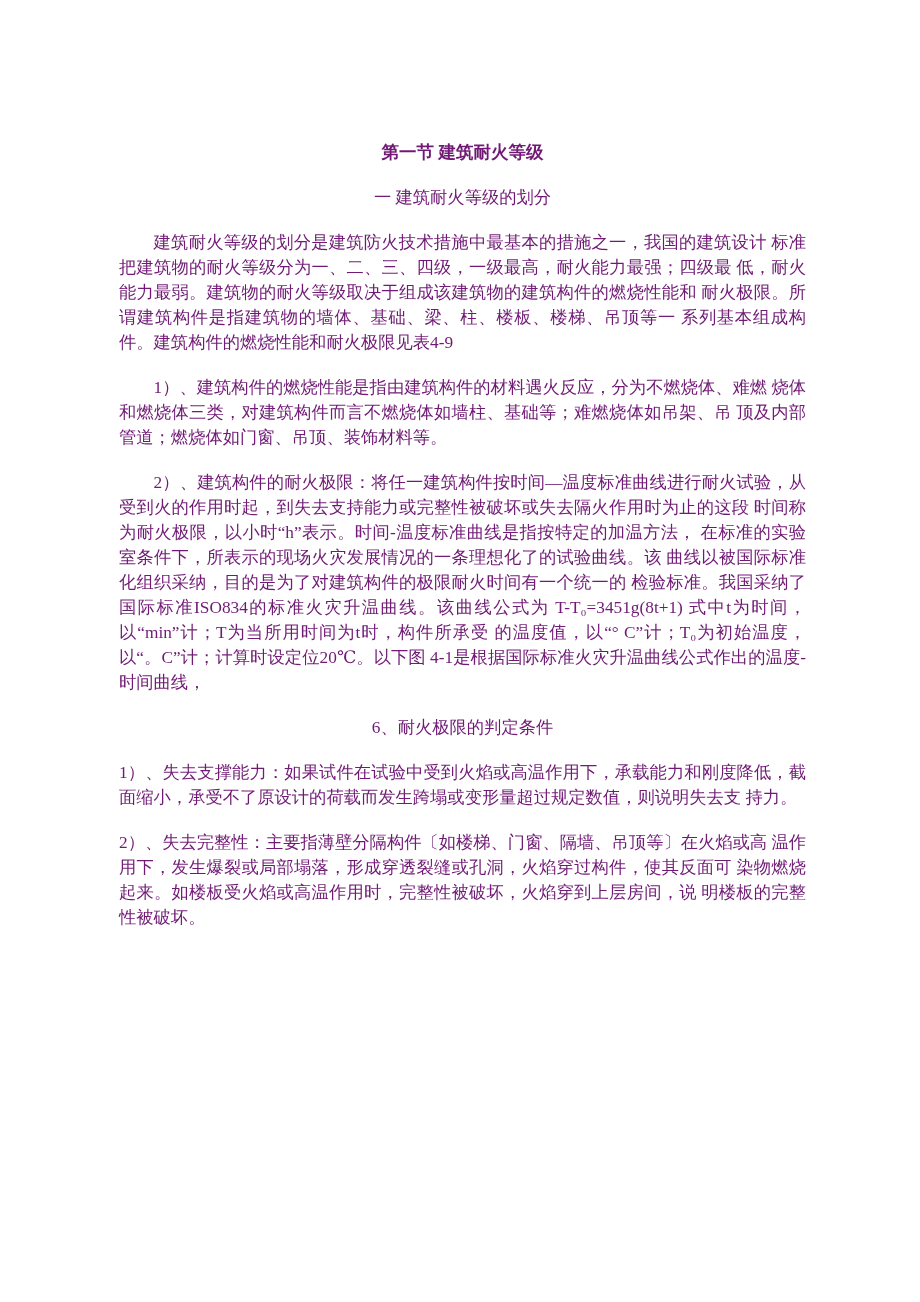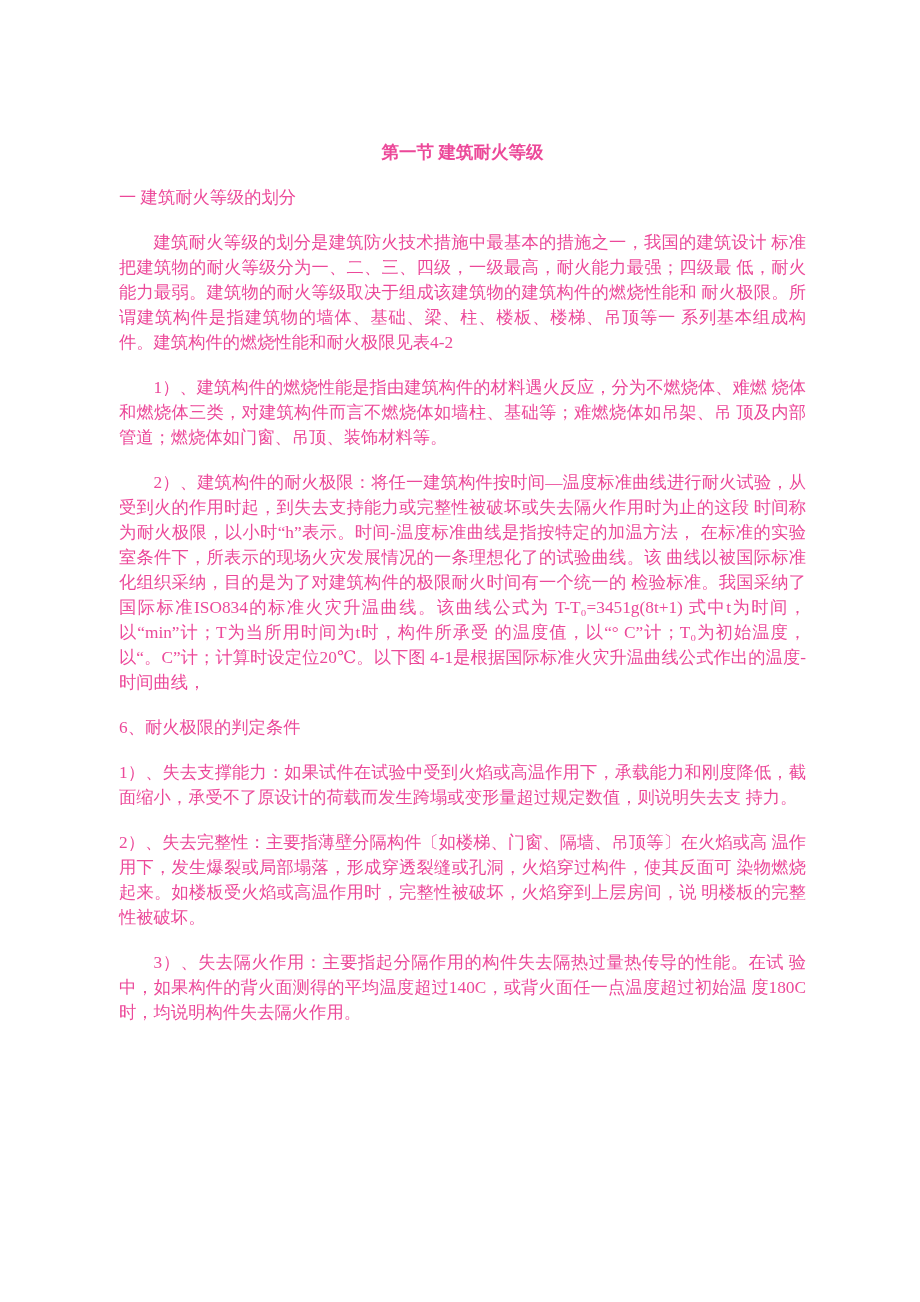--- a/index.html
+++ b/index.html
@@ -14,61 +14,60 @@
     width: 920px;
     height: 1302px;
     background: #ffffff;
     overflow: hidden;
   }
   .content {
     position: absolute;
     left: 119px;
     top: 140px;
     width: 687px;
-    color: #ec4899;
+    color: #701a75;
   }
   .doc-title {
     font-size: 17.5px;
     line-height: 25px;
     font-weight: bold;
     text-align: center;
     margin: 0 0 20px 0;
     white-space: pre-wrap;
   }
   .block {
     font-size: 17.3px;
     line-height: 25px;
     text-align: justify;
     margin: 0 0 20px 0;
     white-space: pre-wrap;
     letter-spacing: 0;
   }
-  .heading { text-align: left; }
+  .heading { text-align: center; }
   .indent { text-indent: 2em; }
 </style>
 </head>
 <body>
 
 <div class="page">
   <div class="content">
 
     <div class="doc-title">第一节 建筑耐火等级</div>
 
     <div class="block heading">一 建筑耐火等级的划分</div>
 
 
-    <div class="block indent">建筑耐火等级的划分是建筑防火技术措施中最基本的措施之一，我国的建筑设计 标准把建筑物的耐火等级分为一、二、三、四级，一级最高，耐火能力最强；四级最 低，耐火能力最弱。建筑物的耐火等级取决于组成该建筑物的建筑构件的燃烧性能和 耐火极限。所谓建筑构件是指建筑物的墙体、基础、梁、柱、楼板、楼梯、吊顶等一 系列基本组成构件。建筑构件的燃烧性能和耐火极限见表4-2</div>
+    <div class="block indent">建筑耐火等级的划分是建筑防火技术措施中最基本的措施之一，我国的建筑设计 标准把建筑物的耐火等级分为一、二、三、四级，一级最高，耐火能力最强；四级最 低，耐火能力最弱。建筑物的耐火等级取决于组成该建筑物的建筑构件的燃烧性能和 耐火极限。所谓建筑构件是指建筑物的墙体、基础、梁、柱、楼板、楼梯、吊顶等一 系列基本组成构件。建筑构件的燃烧性能和耐火极限见表4-9</div>
 
     <div class="block indent">1）、建筑构件的燃烧性能是指由建筑构件的材料遇火反应，分为不燃烧体、难燃 烧体和燃烧体三类，对建筑构件而言不燃烧体如墙柱、基础等；难燃烧体如吊架、吊 顶及内部管道；燃烧体如门窗、吊顶、装饰材料等。</div>
 
     <div class="block indent">2）、建筑构件的耐火极限：将任一建筑构件按时间—温度标准曲线进行耐火试验，从受到火的作用时起，到失去支持能力或完整性被破坏或失去隔火作用时为止的这段 时间称为耐火极限，以小时“h”表示。时间-温度标准曲线是指按特定的加温方法， 在标准的实验室条件下，所表示的现场火灾发展情况的一条理想化了的试验曲线。该 曲线以被国际标准化组织采纳，目的是为了对建筑构件的极限耐火时间有一个统一的 检验标准。我国采纳了国际标准ISO834的标准火灾升温曲线。该曲线公式为 T-T₀=3451g(8t+1) 式中t为时间，以“min”计；T为当所用时间为t时，构件所承受 的温度值，以“° C”计；T₀为初始温度，以“。C”计；计算时设定位20℃。以下图 4-1是根据国际标准火灾升温曲线公式作出的温度-时间曲线，</div>
 
     <div class="block heading">6、耐火极限的判定条件</div>
 
 
     <div class="block">1）、失去支撑能力：如果试件在试验中受到火焰或高温作用下，承载能力和刚度降低，截面缩小，承受不了原设计的荷载而发生跨塌或变形量超过规定数值，则说明失去支 持力。</div>
 
     <div class="block">2）、失去完整性：主要指薄壁分隔构件〔如楼梯、门窗、隔墙、吊顶等〕在火焰或高 温作用下，发生爆裂或局部塌落，形成穿透裂缝或孔洞，火焰穿过构件，使其反面可 染物燃烧起来。如楼板受火焰或高温作用时，完整性被破坏，火焰穿到上层房间，说 明楼板的完整性被破坏。</div>
 
-    <div class="block indent">3）、失去隔火作用：主要指起分隔作用的构件失去隔热过量热传导的性能。在试 验中，如果构件的背火面测得的平均温度超过140C，或背火面任一点温度超过初始温 度180C时，均说明构件失去隔火作用。</div>
 
   </div>
 </div>
 
 </body></html>

